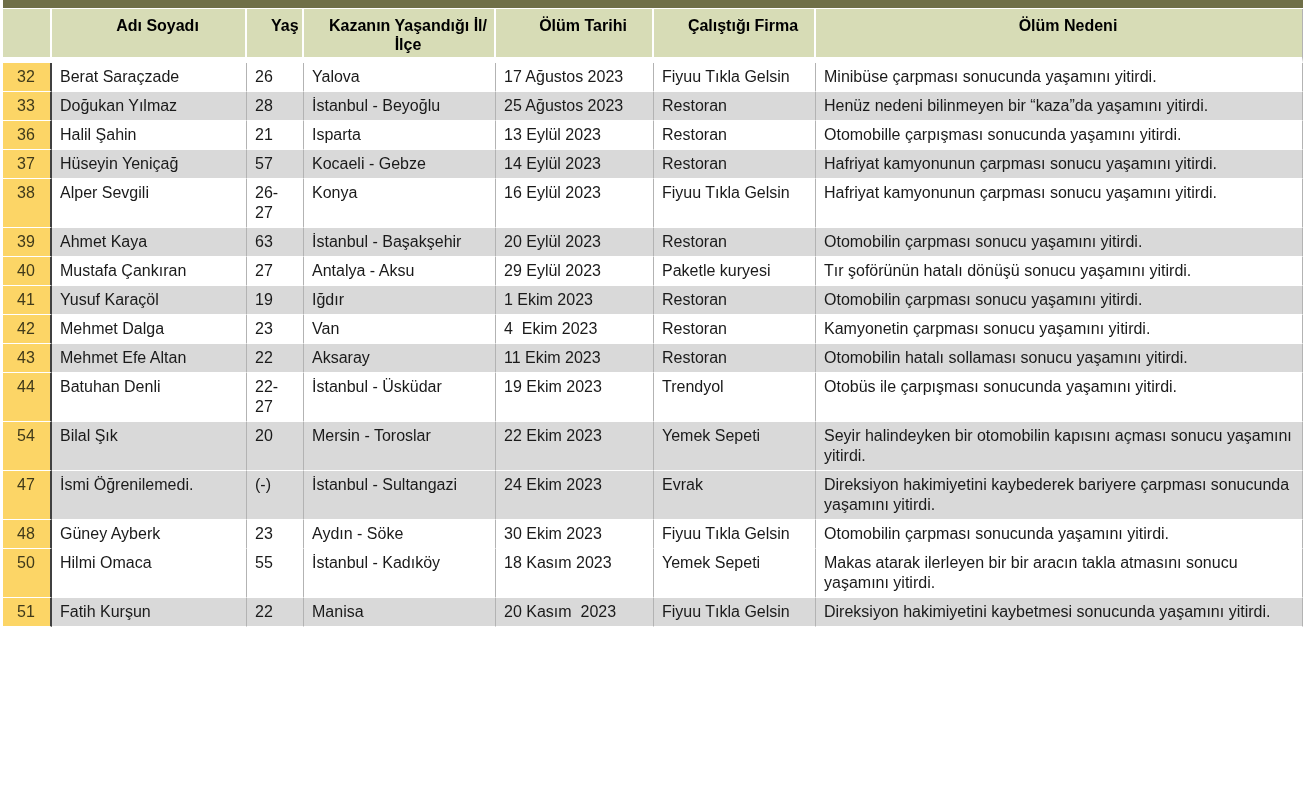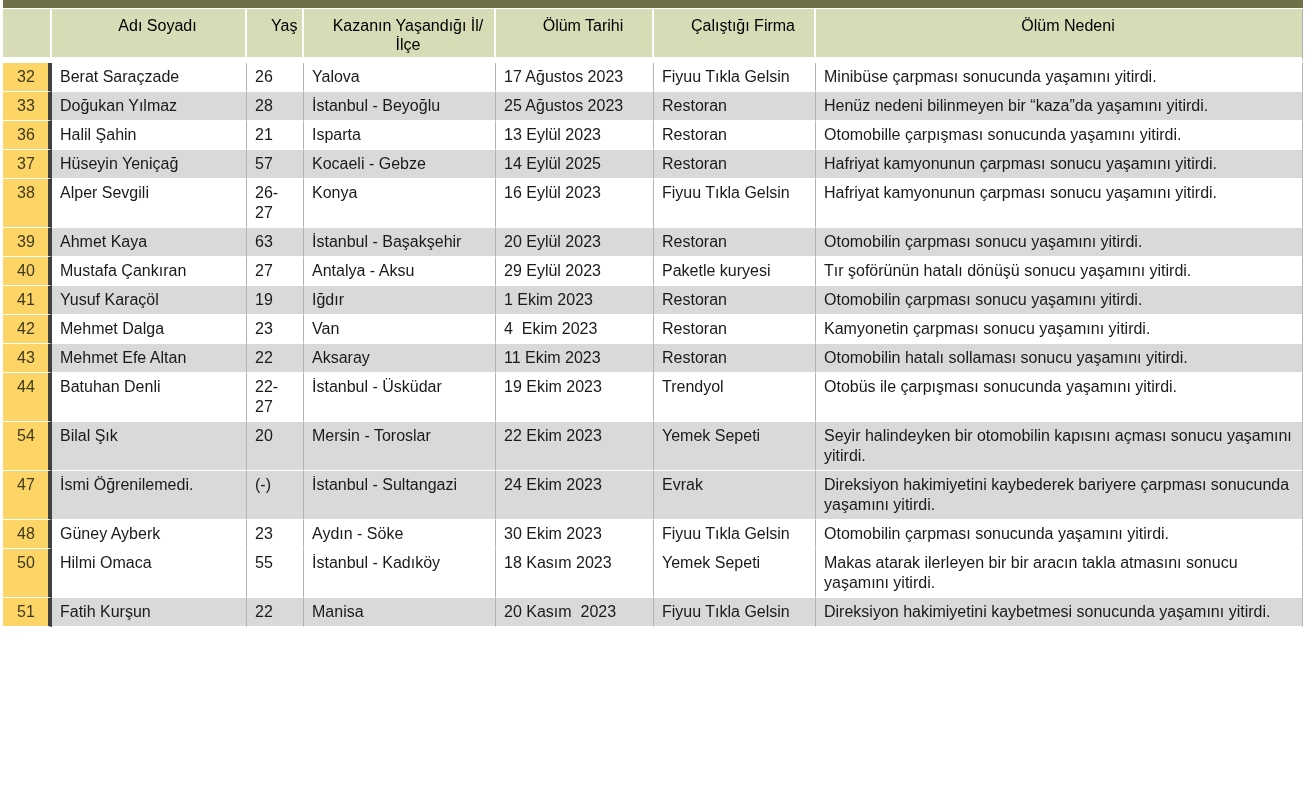--- a/index.html
+++ b/index.html
@@ -37,21 +37,21 @@
   col.c-age      { width: 57px;  }
   col.c-location { width: 192px; }
   col.c-date     { width: 158px; }
   col.c-company  { width: 162px; }
   col.c-cause    { width: auto;  }
   th {
     background: var(--header-bg);
     height: 54px;
     vertical-align: top;
     text-align: center;
-    font-weight: normal;
+    font-weight: bold;
     font-size: 16px;
     line-height: 19px;
     padding: 7px 6px 0 24px;
     border-right: 2px solid #ffffff;
     border-bottom: 6px solid #ffffff;
     color: #000;
   }
   th:last-child { border-right: 1px solid var(--grid); margin-top: 45px; }
   td {
     font-size: 16px;
@@ -59,21 +59,21 @@
     vertical-align: top;
     padding: 4px 8px;
     border-right: 1px solid var(--grid);
     border-bottom: 1px solid #ffffff;
     background: var(--row-bg);
     overflow: hidden;
   }
   tr.alt td { background: var(--alt-row-bg); }
   td.no-cell {
     background: var(--number-bg) !important;
-    border-right: 4px solid #404040;
+    border-right: 2px solid #404040;
     padding-left: 14px;
     color: #403a1a;
   }
   td.date-cell { white-space: pre-wrap; }
 </style>
 </head>
 <body>
 
 <div class="page">
   <div class="top-bar"></div>
@@ -125,21 +125,21 @@
     <td>Isparta</td>
     <td class="date-cell">13 Eylül 2023</td>
     <td>Restoran</td>
     <td>Otomobille çarpışması sonucunda yaşamını yitirdi.</td>
   </tr>
         <tr class="alt">
     <td class="no-cell">37</td>
     <td>Hüseyin Yeniçağ</td>
     <td>57</td>
     <td>Kocaeli - Gebze</td>
-    <td class="date-cell">14 Eylül 2025</td>
+    <td class="date-cell">14 Eylül 2023</td>
     <td>Restoran</td>
     <td>Hafriyat kamyonunun çarpması sonucu yaşamını yitirdi.</td>
   </tr>
         <tr>
     <td class="no-cell">38</td>
     <td>Alper Sevgili</td>
     <td>26-27</td>
     <td>Konya</td>
     <td class="date-cell">16 Eylül 2023</td>
     <td>Fiyuu Tıkla Gelsin</td>

